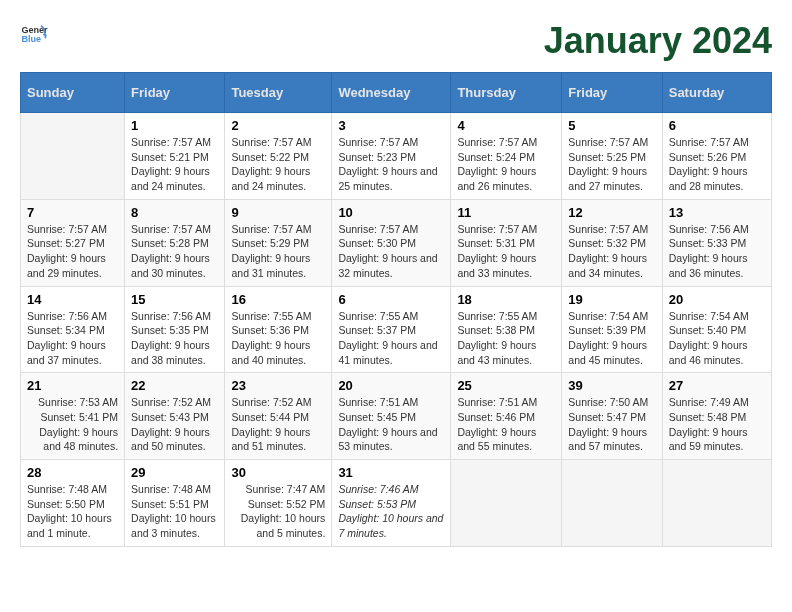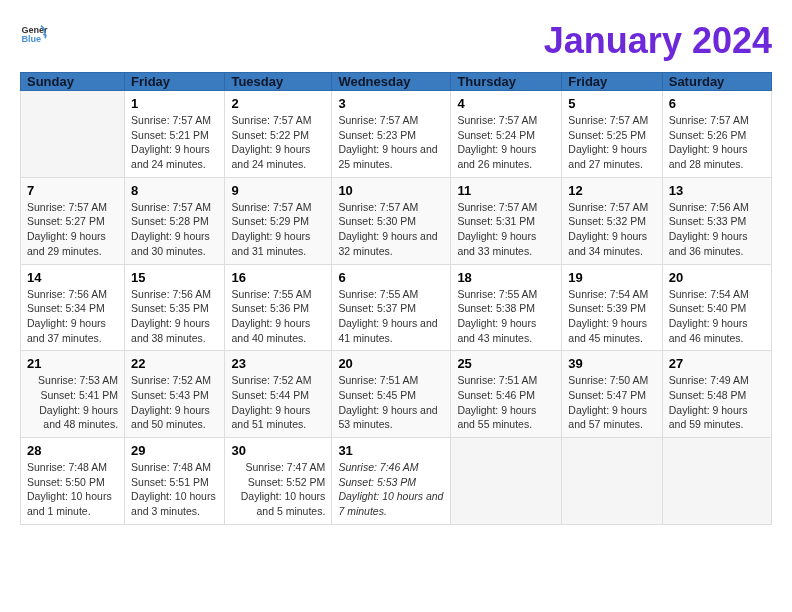--- a/index.html
+++ b/index.html
@@ -24,35 +24,35 @@
     .logo-icon {
       width: 28px;
       height: 28px;
     }
     .title-section {
       text-align: right;
     }
     .calendar-title {
       font-size: 36px;
       font-weight: bold;
-      color: #6d28d9;
+      color: #14532d;
     }
     .calendar-subtitle {
       font-size: 15px;
       color: #555;
     }
     table {
       width: 100%;
       border-collapse: collapse;
       font-size: 11px;
     }
     thead th {
       background-color: #3a7abf;
-      color: #0f172a;
-      padding: 1px 6px;
+      color: #e5e5e5;
+      padding: 12px 6px;
       font-size: 13px;
       font-weight: bold;
       text-align: left;
       border: 1px solid #2d6aad;
     }
     tbody td {
       border: 1px solid #ddd;
       vertical-align: top;
       padding: 5px 6px;
       height: 80px;

